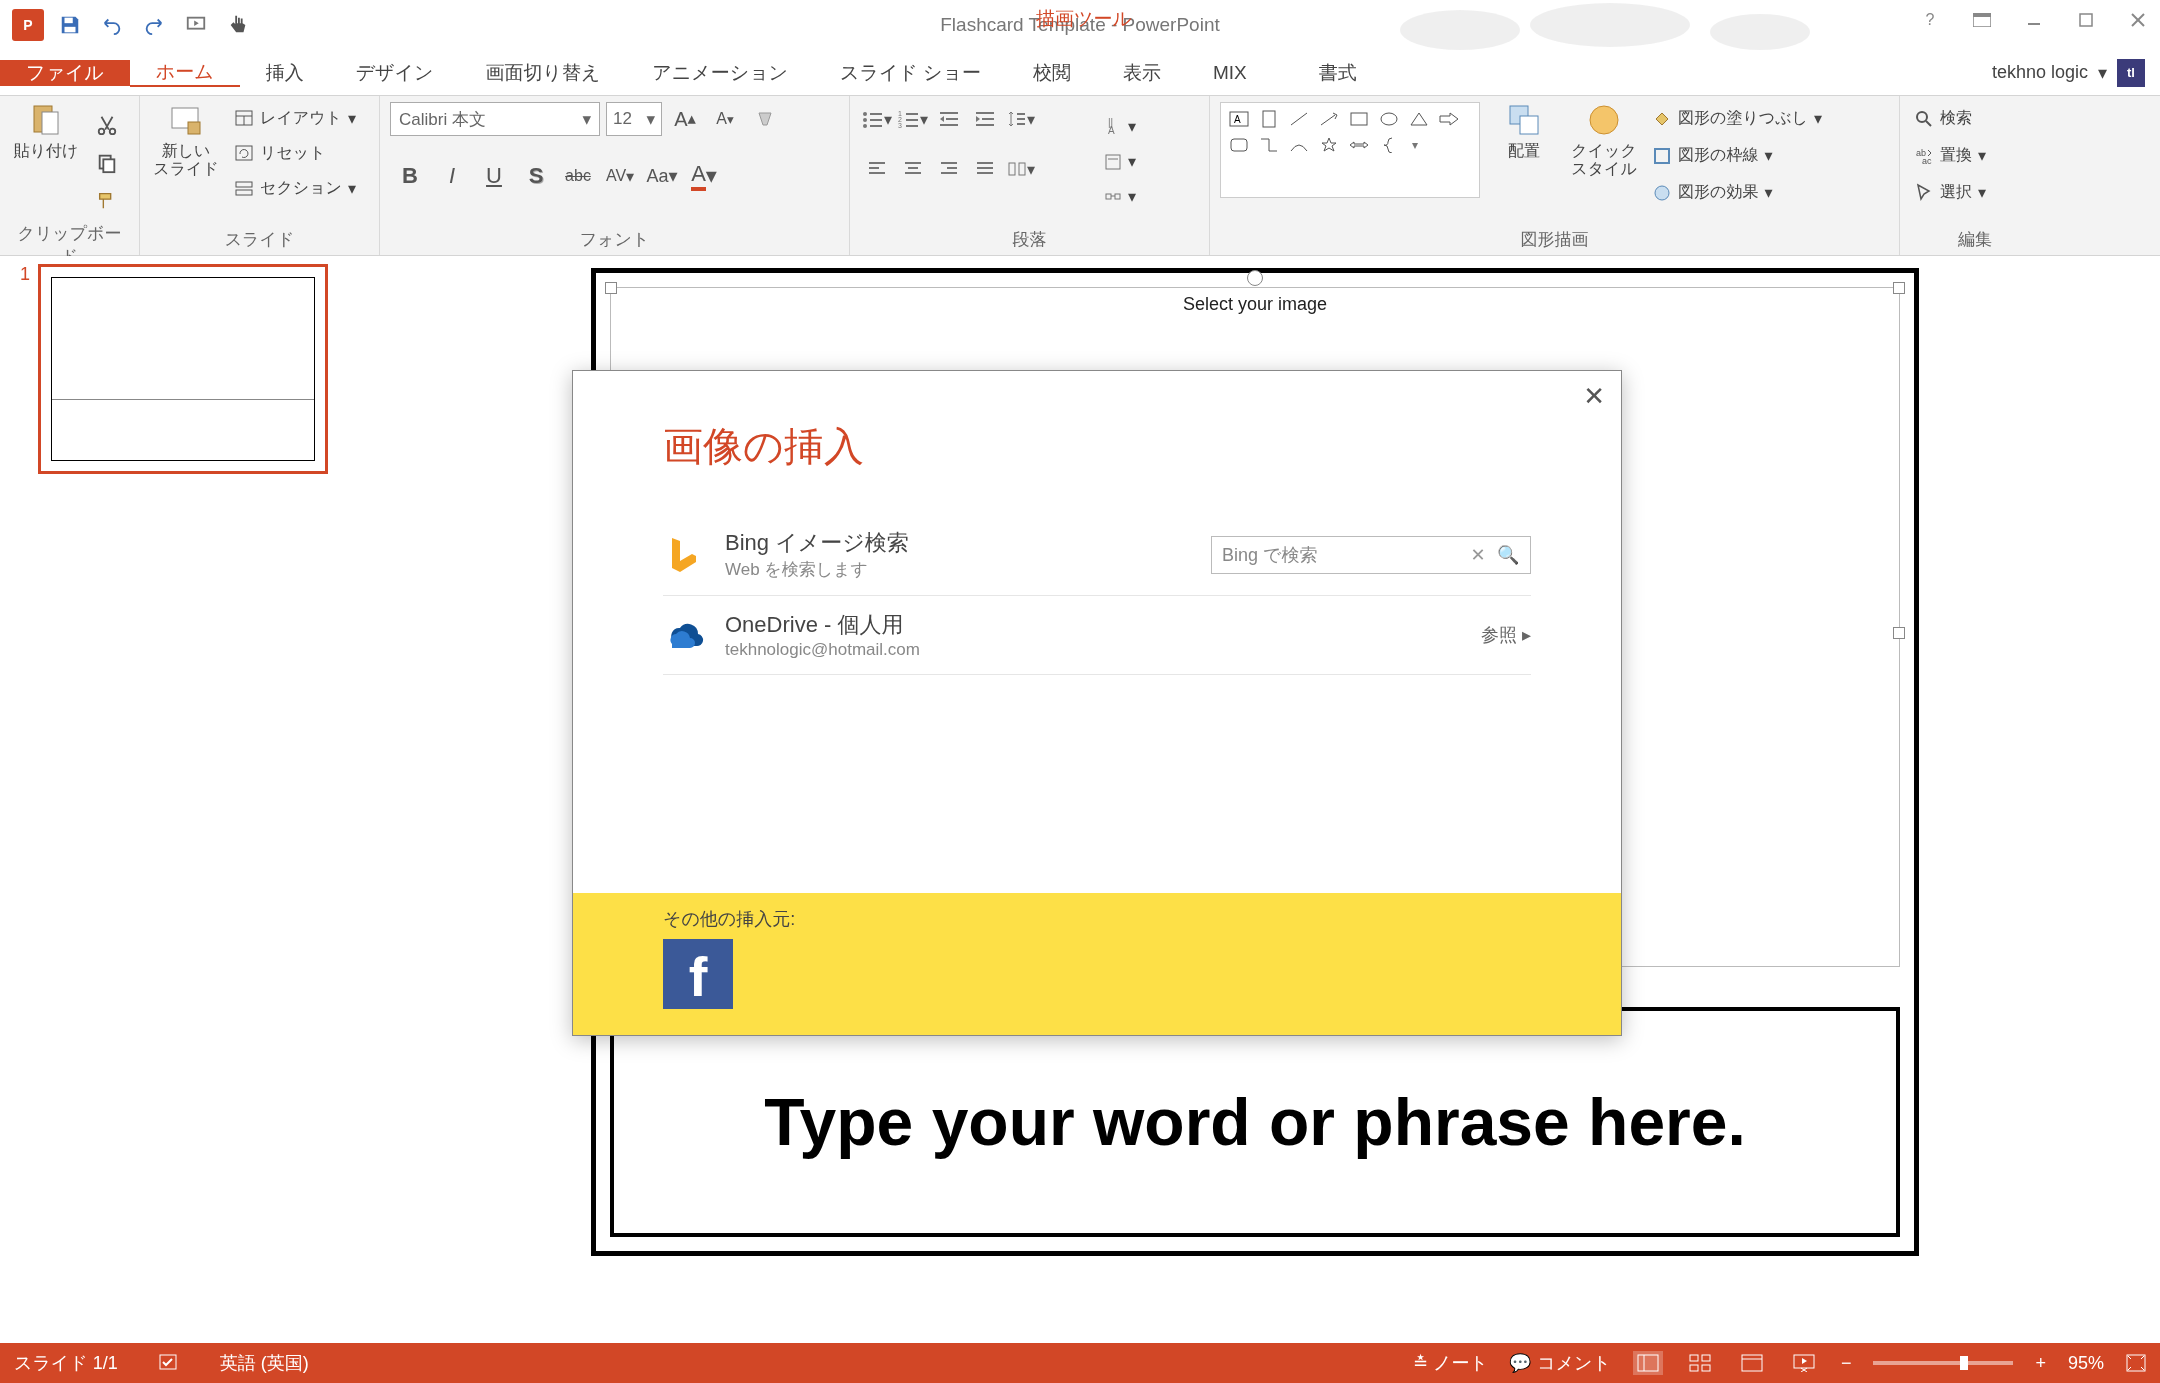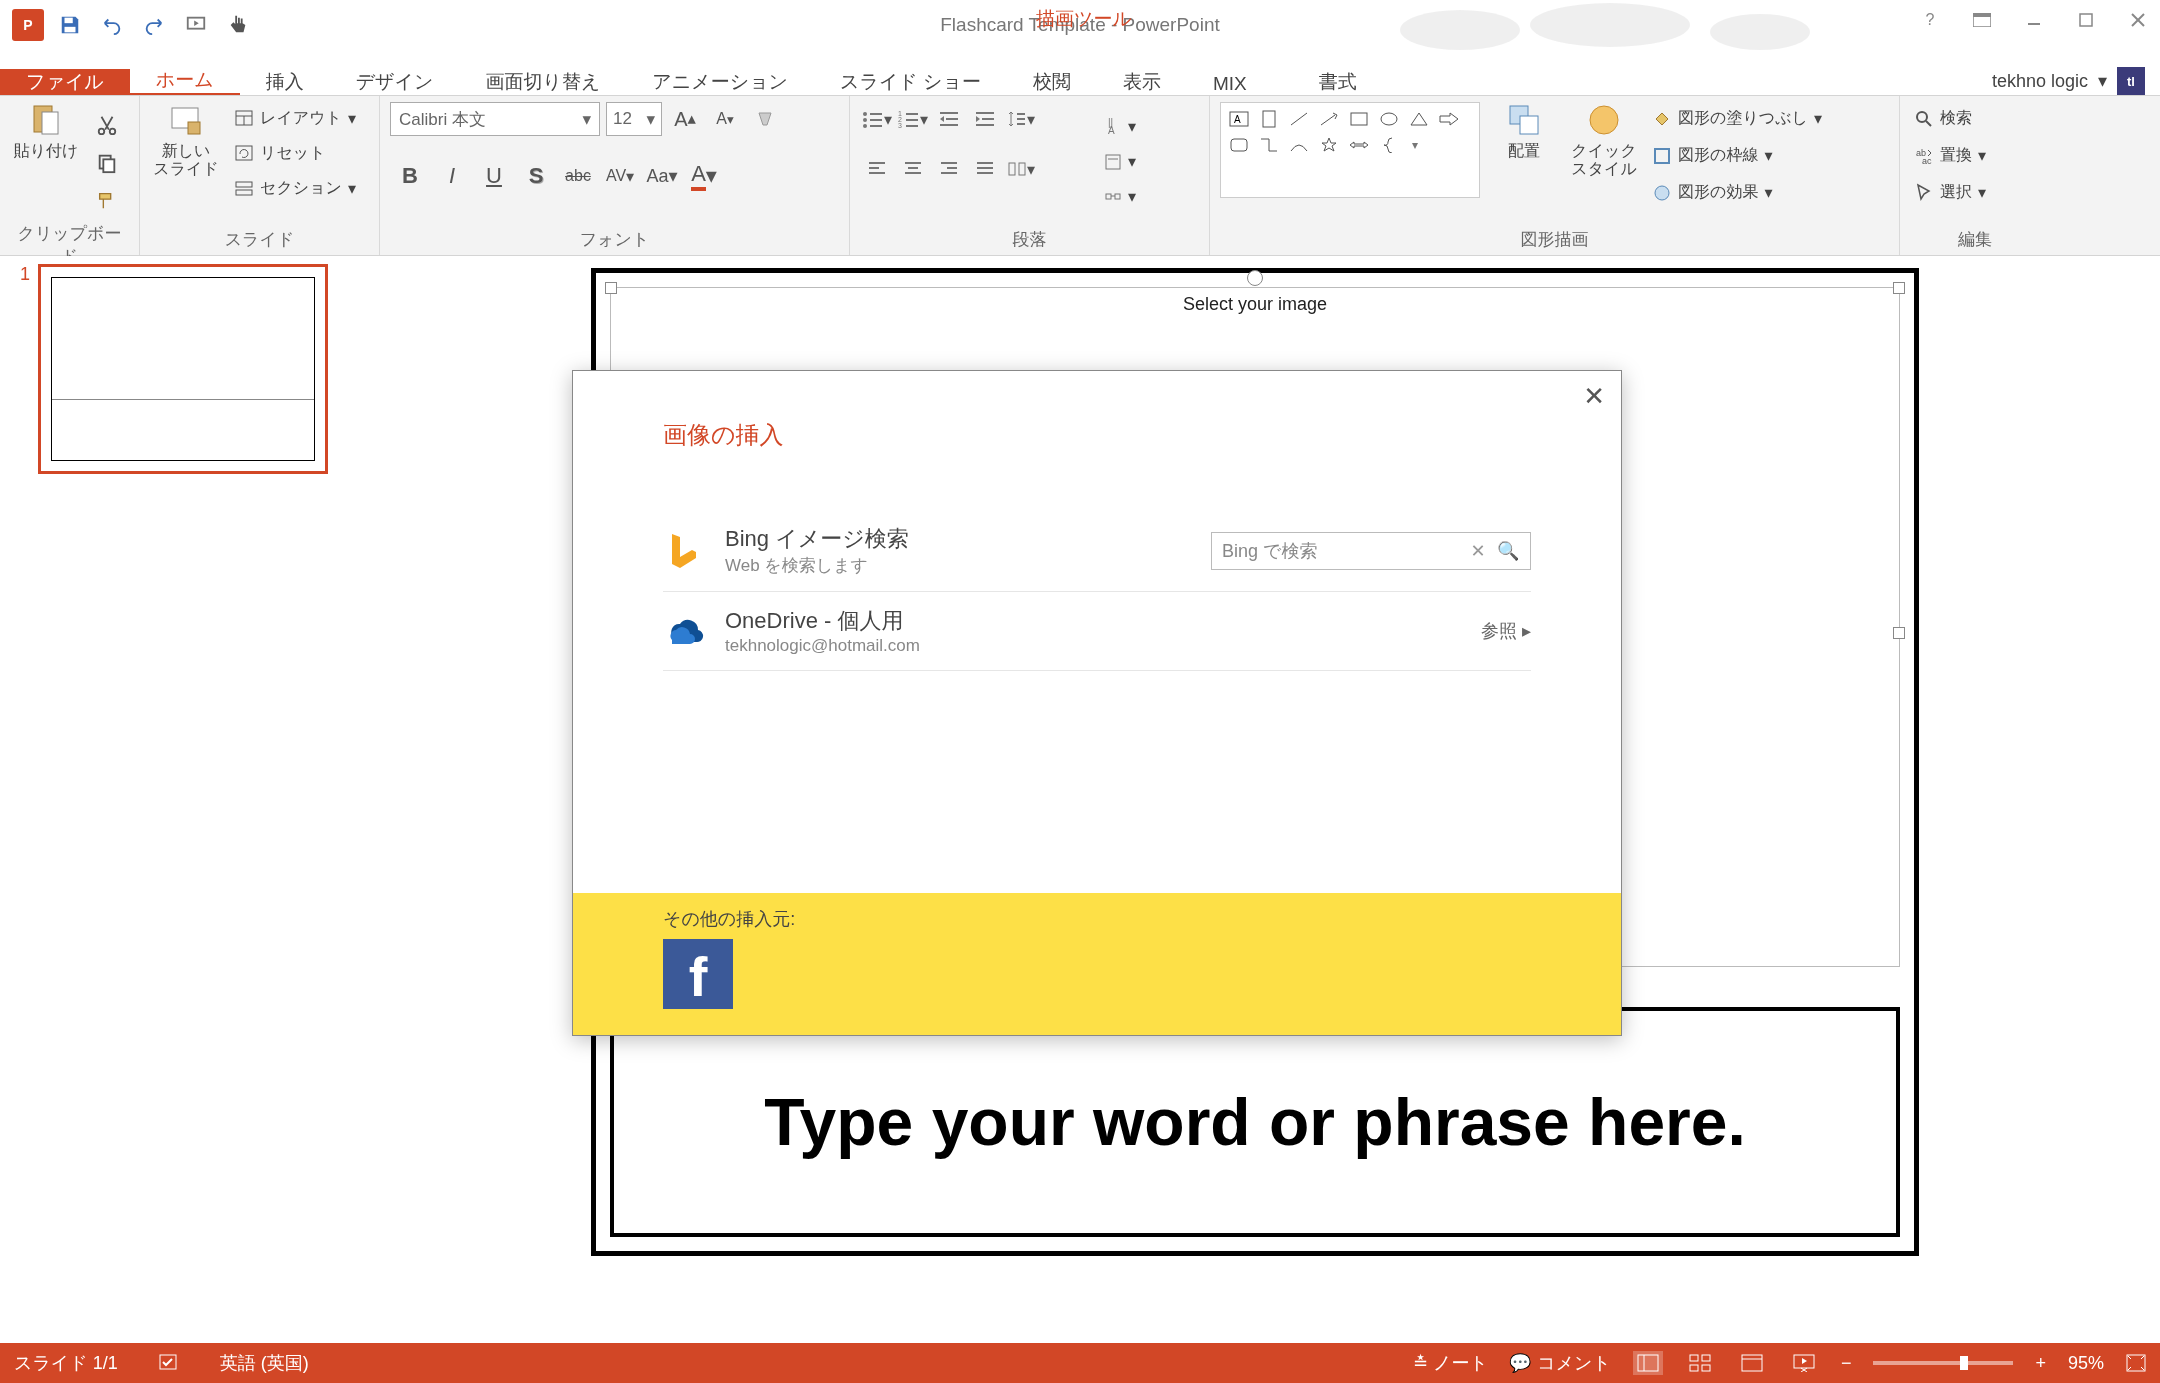--- a/index.html
+++ b/index.html
@@ -10,21 +10,21 @@
 .titlebar-clouds { position: absolute; right: 300px; top: 0; width: 500px; height: 50px; opacity: 0.15; }
 .qat { display: flex; align-items: center; gap: 2px; padding-left: 8px; }
 .qat-btn { width: 40px; height: 40px; display: flex; align-items: center; justify-content: center; cursor: pointer; }
 .app-icon { width: 32px; height: 32px; background: #d24726; color: #fff; display: flex; align-items: center; justify-content: center; font-weight: bold; font-size: 14px; border-radius: 3px; }
 .doc-title { position: absolute; left: 50%; transform: translateX(-50%); color: #777; font-size: 19px; }
 .ctx-tab-hdr { position: absolute; left: 1006px; top: 0; color: #d24726; font-size: 19px; padding: 6px 30px; }
 .win-controls { position: absolute; right: 10px; top: 8px; display: flex; gap: 28px; align-items: center; }
 .win-ctrl { width: 24px; height: 24px; display: flex; align-items: center; justify-content: center; color: #888; cursor: pointer; }
 
 
-.ribbon-tabs { height: 46px; display: flex; align-items: flex-end; border-bottom: 1px solid #d4d4d4; background: #fff; }
+.ribbon-tabs { height: 46px; display: flex; align-items: center; border-bottom: 1px solid #d4d4d4; background: #fff; }
 .tab { padding: 0 26px; display: flex; align-items: center; font-size: 19px; color: #444; cursor: pointer; }
 .tab.file { background: #d24726; color: #fff; }
 .tab.active { color: #d24726; border-bottom: 2px solid #d24726; }
 .user-area { margin-left: auto; display: flex; align-items: center; padding-right: 15px; gap: 10px; color: #444; font-size: 18px; }
 .user-avatar { width: 28px; height: 28px; background: #3b3b7a; color: #fff; display: flex; align-items: center; justify-content: center; font-size: 13px; font-weight: bold; }
 
 
 .ribbon { height: 160px; background: #f3f3f3; display: flex; border-bottom: 1px solid #d4d4d4; }
 .group { border-right: 1px solid #d9d9d9; padding: 6px 10px 2px; display: flex; flex-direction: column; }
 .group-content { flex: 1; display: flex; align-items: flex-start; gap: 8px; }
@@ -60,21 +60,21 @@
 .fc-top-label { text-align: center; font-size: 18px; color: #222; padding-top: 6px; }
 .fc-bottom { position: absolute; left: 14px; right: 14px; bottom: 14px; height: 230px; border: 4px solid #000; display: flex; align-items: center; justify-content: center; }
 .fc-bottom-text { font-size: 66px; font-weight: bold; color: #000; }
 .sel-handle { position: absolute; width: 12px; height: 12px; background: #fff; border: 1px solid #888; }
 .sel-rot { position: absolute; left: 50%; top: -18px; transform: translateX(-50%); width: 16px; height: 16px; border: 1px solid #888; border-radius: 50%; background: #fff; }
 
 
 .dialog { position: absolute; left: 572px; top: 370px; width: 1050px; height: 666px; background: #fff; border: 1px solid #888; box-shadow: 0 4px 20px rgba(0,0,0,0.25); z-index: 100; display: flex; flex-direction: column; }
 .dlg-close { position: absolute; right: 16px; top: 10px; font-size: 26px; color: #555; cursor: pointer; }
 .dlg-body { flex: 1; padding: 48px 90px 20px; }
-.dlg-title { font-size: 24px; color: #d24726; margin-bottom: 59px; font-weight: 300; }
+.dlg-title { font-size: 40px; color: #d24726; margin-bottom: 40px; font-weight: 300; }
 .src-row { display: flex; align-items: center; padding: 14px 0; border-bottom: 1px solid #e6e6e6; gap: 20px; }
 .src-icon { width: 42px; height: 42px; display: flex; align-items: center; justify-content: center; }
 .src-text { flex: 0 0 350px; }
 .src-name { font-size: 22px; color: #444; }
 .src-desc { font-size: 17px; color: #888; }
 .src-action { margin-left: auto; display: flex; align-items: center; }
 .search-box { width: 320px; height: 38px; border: 1px solid #bbb; display: flex; align-items: center; padding: 0 10px; font-size: 18px; color: #888; justify-content: space-between; }
 .search-box .sx { display: flex; gap: 12px; color: #999; }
 .browse-link { font-size: 18px; color: #666; cursor: pointer; }
 .dlg-footer { background: #fde047; padding: 14px 90px 26px; }

